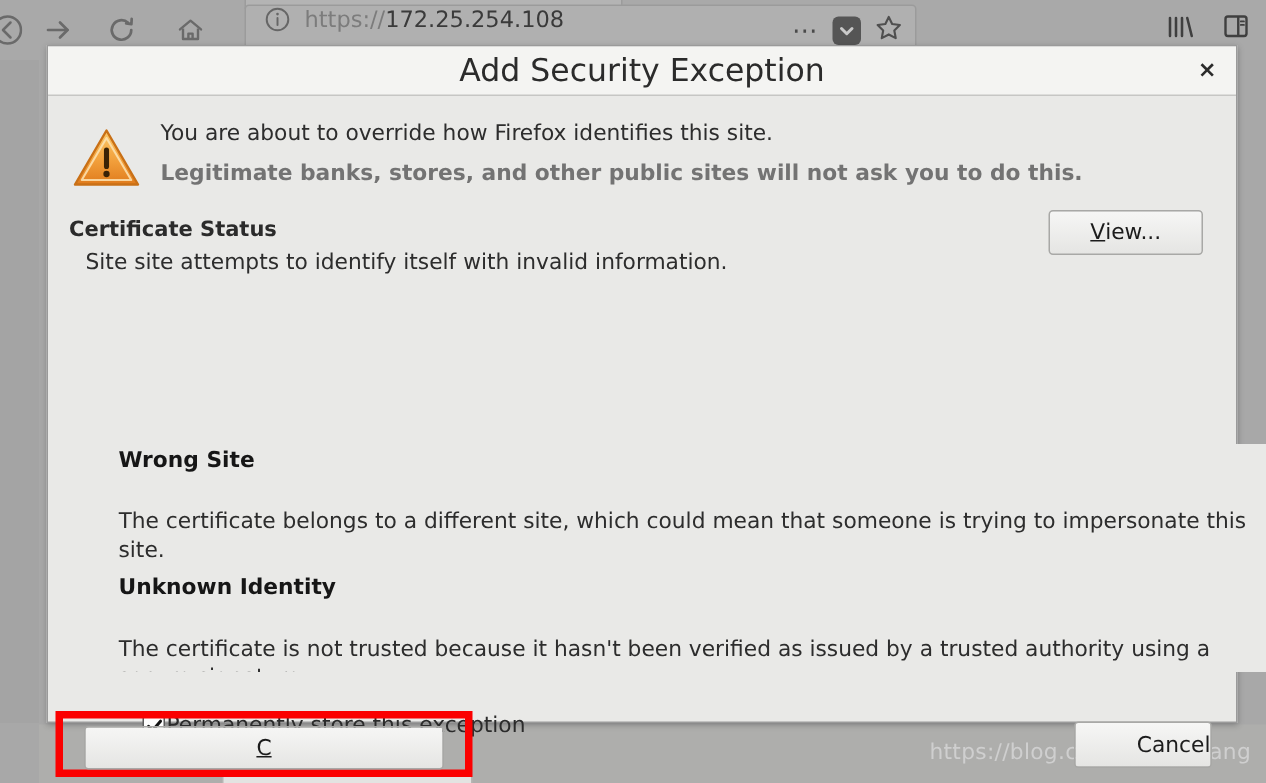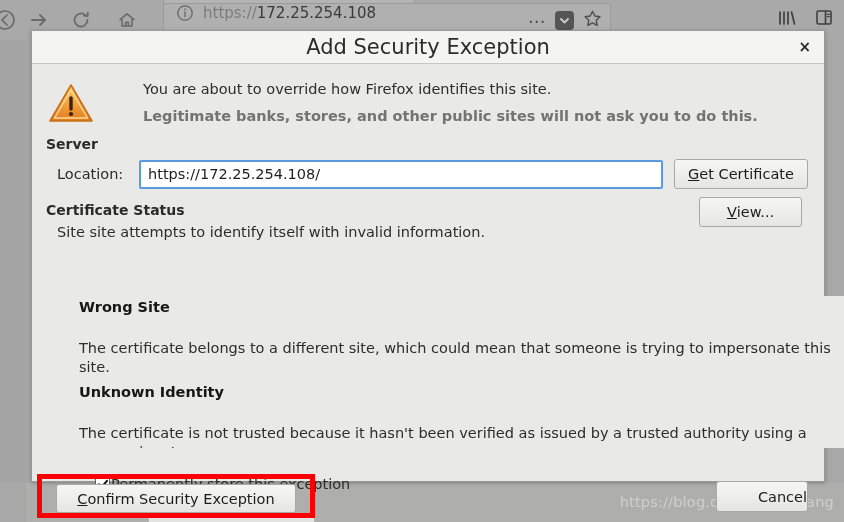--- a/index.html
+++ b/index.html
@@ -81,21 +81,21 @@
     position:absolute;right:13px;top:50%;transform:translateY(-50%);
     font-size:15px;color:#2b2b2b;font-weight:700;cursor:default;
     line-height:1;
   }
   #dialog-body{
     position:relative;height:419px;box-sizing:border-box;
   }
 
   
   #warning-row{
-    display:flex;align-items:center;padding:13px 16px 6px 16px;gap:36px;
+    display:flex;align-items:flex-end;padding:13px 16px 6px 16px;
   }
   #warning-icon{flex:none;width:46px;height:42px;margin-top:2px;}
   #warning-texts{margin-left:13px;padding-top:2px;}
   #warning-line1{font-size:14.5px;color:#2d2d2d;line-height:20px;}
   #warning-line2{font-size:14.5px;color:#737373;font-weight:700;line-height:20px;margin-top:7px;}
 
   
   .group-label{
     font-size:14px;font-weight:700;color:#2b2b2b;
   }
@@ -307,31 +307,20 @@
           <path d="M23 16 V27" stroke="#3a2206" stroke-width="3.4" stroke-linecap="round"></path>
           <circle cx="23" cy="32" r="2.1" fill="#3a2206"></circle>
         </svg>
       </span>
       <div id="warning-texts">
         <div id="warning-line1">You are about to override how Firefox identifies this site.</div>
         <div id="warning-line2">Legitimate banks, stores, and other public sites will not ask you to do this.</div>
       </div>
     </div>
 
-    <div id="server-group">
-      <div id="server-label" class="group-label">Server</div>
-      <div id="location-row">
-        <label id="location-label">Location:</label>
-        <input id="location-input" type="text" value="https://172.25.254.108/" style="">
-        <div class="btn" id="get-certificate-button">
-          <u>G</u>
-            <span>et Certificate</span>
-        </div>
-      </div>
-    </div>
 
     <div id="cert-status-group">
       <div id="cert-status-label" class="group-label">Certificate Status</div>
       <div id="cert-status-text">Site site attempts to identify itself with invalid information.</div>
       <div class="btn" id="view-button">
         <u>V</u>
           <span>iew...</span>
       </div>
     </div>
 
@@ -347,20 +336,19 @@
         <svg width="12" height="12" viewBox="0 0 12 12" fill="none" stroke="currentColor" stroke-width="2">
           <path d="M2 6.2 L4.7 9 L10 2.8" stroke-linecap="round" stroke-linejoin="round"></path>
         </svg>
       </span>
       <span id="permanent-checkbox-label"><u>P</u><span>ermanently store this exception</span></span>
     </div>
 
     <div id="confirm-highlight" style="border-color: rgb(251, 0, 0);"></div>
     <div class="btn" id="confirm-button">
       <u>C</u>
-        <span>onfirm Security Exception</span>
     </div>
     <div class="btn" id="cancel-button">
       <span>Cancel</span>
     </div>
 
   </div>
 </div>
 
 </body></html>

